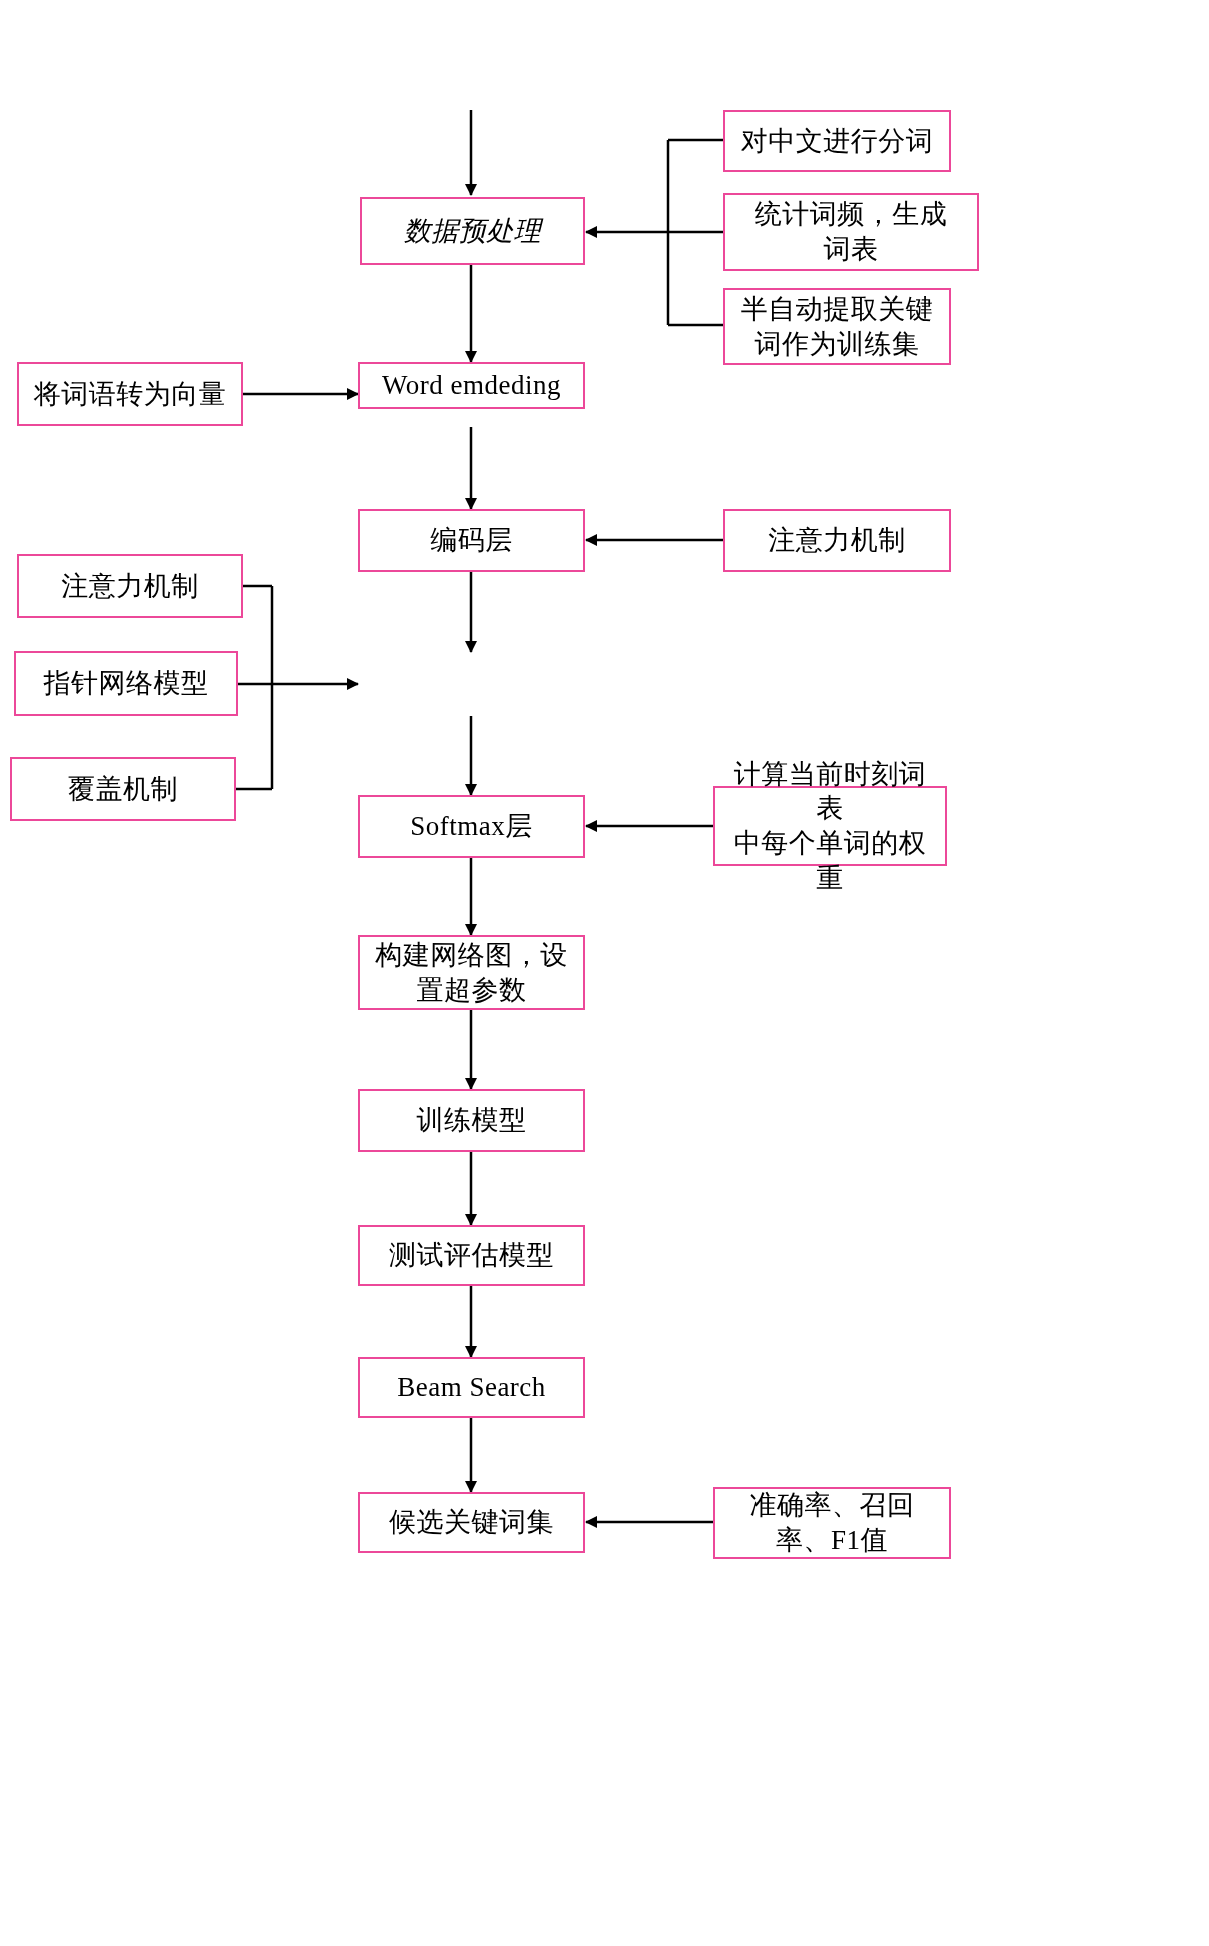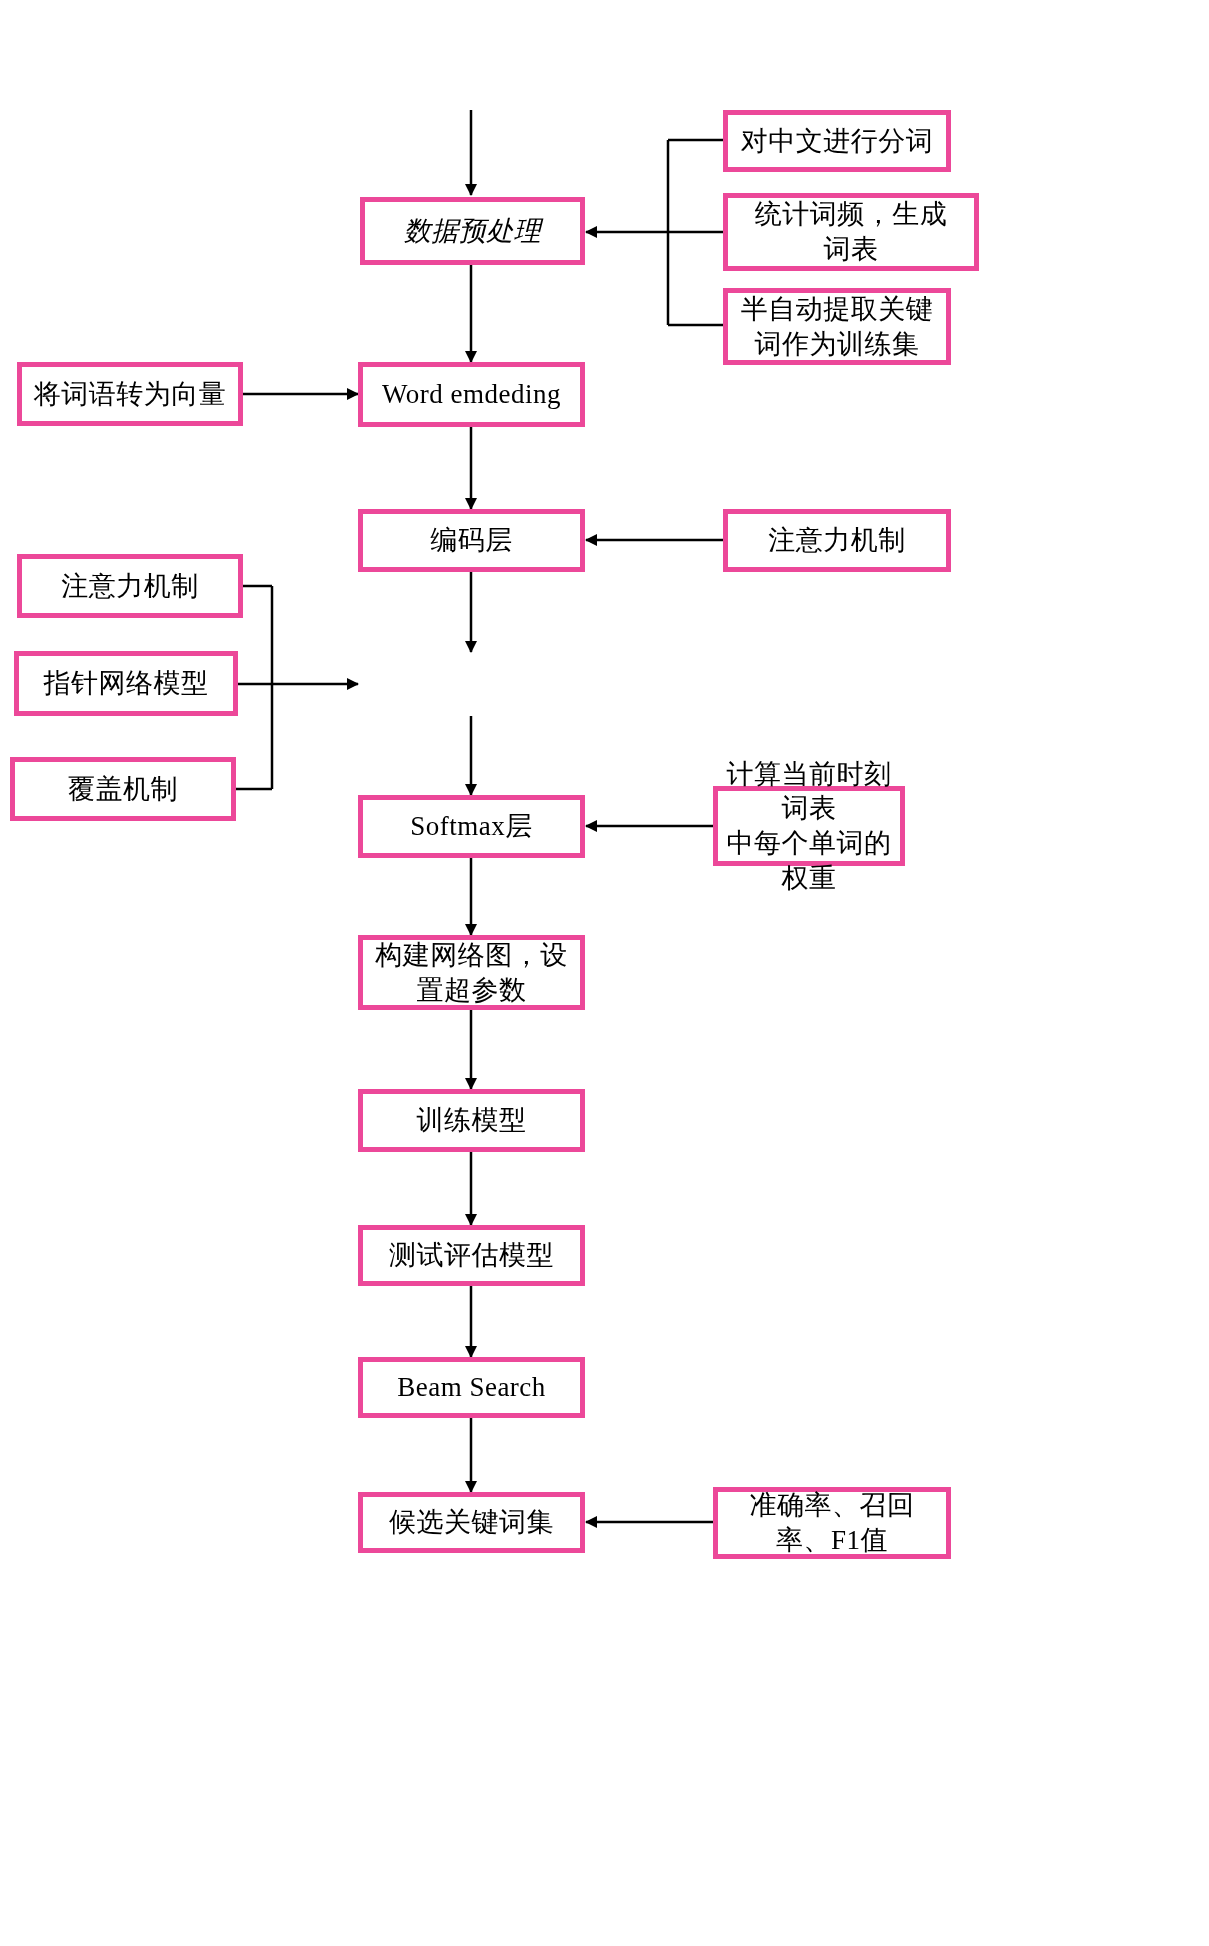--- a/index.html
+++ b/index.html
@@ -24,21 +24,21 @@
   svg.wires {
     position: absolute;
     left: 0; top: 0;
     width: 1209px;
     height: 1946px;
     pointer-events: none;
   }
   .node {
     position: absolute;
     box-sizing: border-box;
-    border: 5px solid #ec4899;
+    border: 2px solid #ec4899;
     background: #fff;
     display: flex;
     align-items: center;
     justify-content: center;
     text-align: center;
     line-height: 1.28;
     font-size: 27px;
     letter-spacing: 0.5px;
     padding: 2px 6px;
     z-index: 2;
@@ -137,21 +137,21 @@
     <line x1="238" y1="684" x2="358" y2="684" stroke="#000" stroke-width="2.5" marker-end="url(#ah)"></line>
     <line x1="236" y1="789" x2="272" y2="789" stroke="#000" stroke-width="2.5"></line>
     <line x1="272" y1="586" x2="272" y2="789" stroke="#000" stroke-width="2.5"></line>
   </svg>
 
 
   <div class="node" style="left:360px; top:197px; width:225px; height:68px;font-style:italic;">
     <span class="lbl">数据预处理</span>
   </div>
 
-  <div class="node" style="left:358px; top:362px; width:227px; height:65px;">
+  <div class="node" style="left:358px; top:362px; width:227px; height:47px;">
     <span class="lbl">Word emdeding</span>
   </div>
 
   <div class="node" style="left:358px; top:509px; width:227px; height:63px;">
     <span class="lbl">编码层</span>
   </div>
 
 
   <div class="node" style="left:358px; top:795px; width:227px; height:63px;">
     <span class="lbl">Softmax层</span>
@@ -189,21 +189,21 @@
 
   <div class="node" style="left:723px; top:288px; width:228px; height:77px;">
     <span class="lbl">半自动提取关键
 词作为训练集</span>
   </div>
 
   <div class="node" style="left:723px; top:509px; width:228px; height:63px;">
     <span class="lbl">注意力机制</span>
   </div>
 
-  <div class="node" style="left:713px; top:786px; width:192px; height:80px;">
+  <div class="node" style="left:713px; top:786px; width:234px; height:80px;">
     <span class="lbl">计算当前时刻词表
 中每个单词的权重</span>
   </div>
 
   <div class="node" style="left:713px; top:1487px; width:238px; height:72px;">
     <span class="lbl">准确率、召回
 率、F1值</span>
   </div>
 
   <div class="node" style="left:17px; top:362px; width:226px; height:64px;">

